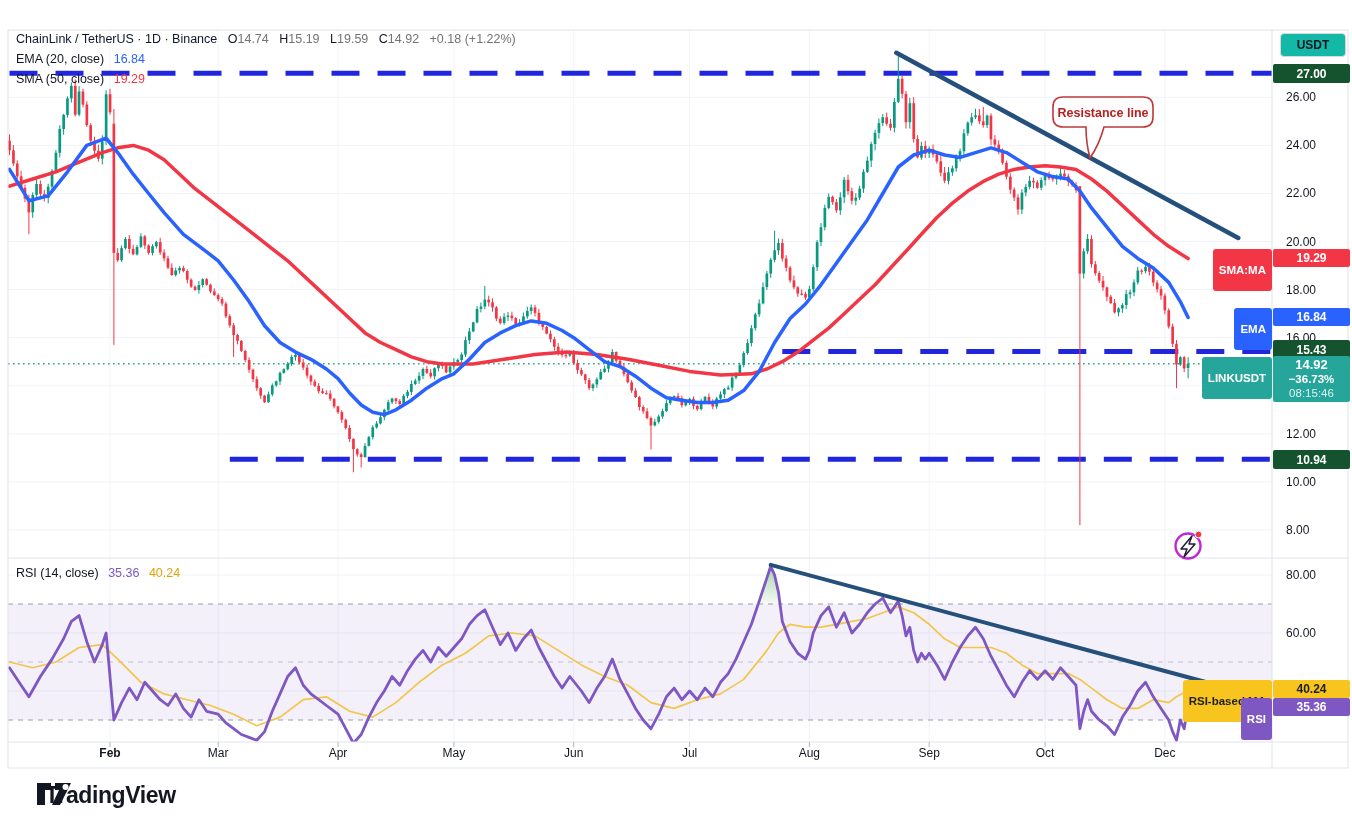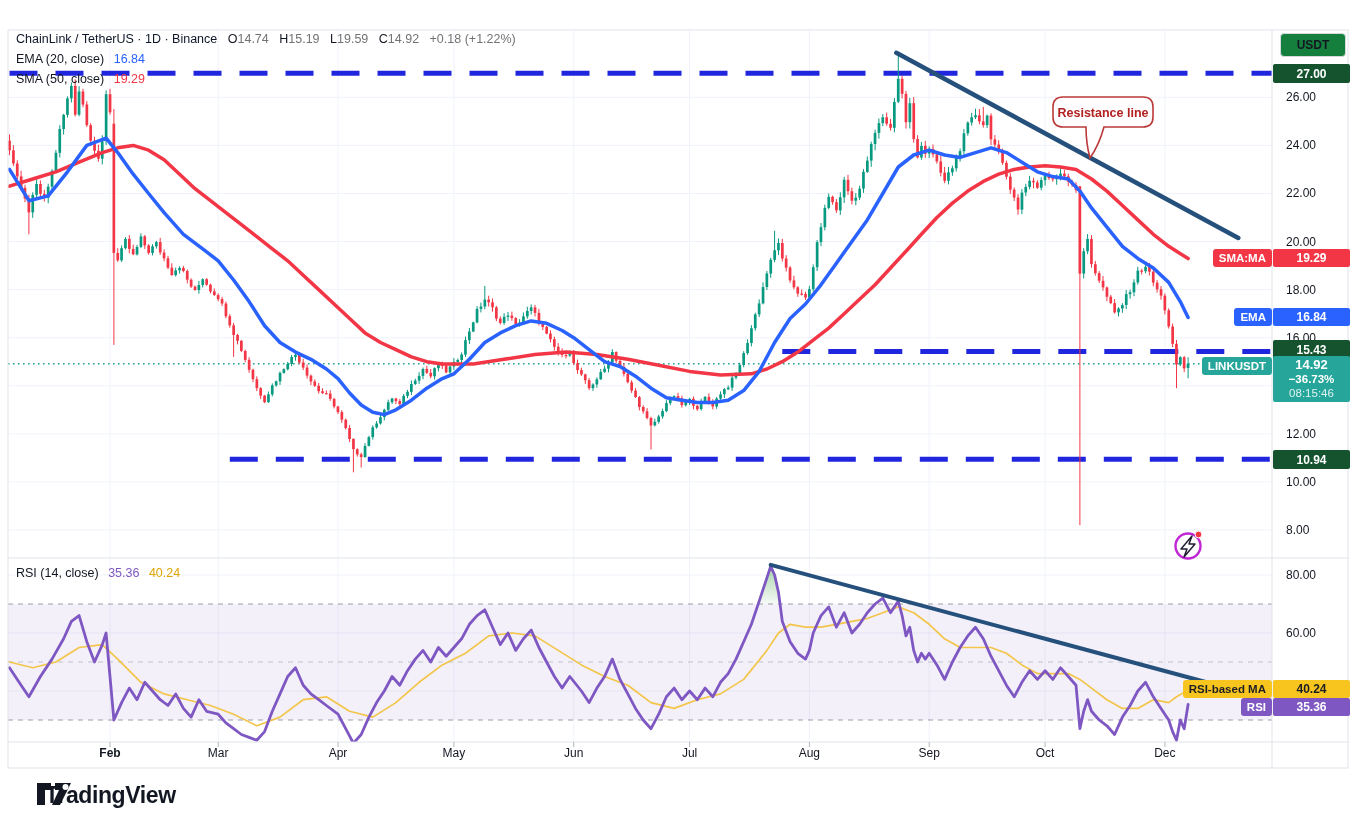--- a/index.html
+++ b/index.html
@@ -11,27 +11,27 @@
   .legend{position:absolute;z-index:3;font-size:12.5px;color:#131722;white-space:nowrap;}
   .legend .t-dark{color:#0f172a;font-weight:400;}
   .legend .k{color:#131722;margin-left:7px;}
   .legend .v-green{color:#737373;}
   .legend .v-blue{color:#2962ff;margin-left:6px;}
   .legend .v-red{color:#f23645;margin-left:6px;}
   .legend .v-purple{color:#7e57c2;margin-left:6px;}
   .legend .v-yellow{color:#e0a400;margin-left:6px;}
   .usdt-btn{position:absolute;left:1280px;top:33px;width:64px;height:22px;z-index:3;
             border:1px solid #d6d9e0;border-radius:4px;display:flex;align-items:center;justify-content:center;
-            font-size:12px;font-weight:600;color:#131722;background:#15803d;}
+            font-size:12px;font-weight:600;color:#131722;background:#14b8a6;}
   .axis-label{position:absolute;left:1286px;z-index:3;font-size:12px;color:#131722;}
   .time-label{position:absolute;top:746px;width:32px;margin-left:-16px;text-align:center;z-index:3;
               font-size:12px;font-weight:500;color:#131722;}
   .badge{position:absolute;left:1273px;width:77px;height:19px;z-index:4;border-radius:2px;
          display:flex;align-items:center;justify-content:center;font-size:12px;font-weight:700;color:#fff;}
-  .pill{position:absolute;right:80px;height:18px;z-index:4;border-radius:3px;padding:0 6px;
+  .pill{position:absolute;right:80px;height:18px;z-index:4;border-radius:3px;padding:12px 6px;
         display:flex;align-items:center;font-size:11.5px;font-weight:700;color:#fff;}
   .bg-blue{background:#14532d;}
   .bg-red{background:#f23645;}
   .bg-emablue{background:#2962ff;}
   .bg-teal{background:#26a69a;}
   .bg-yellow{background:#f8c51f;color:#1c1e24 !important;}
   .bg-purple{background:#7e57c2;}
   .price-box{position:absolute;left:1273px;top:356px;width:77px;height:46px;z-index:4;background:#26a69a;
              border-radius:2px;color:#fff;display:flex;flex-direction:column;align-items:center;justify-content:center;line-height:14px;}
   .price-box .ln1{font-size:13px;font-weight:700;}

